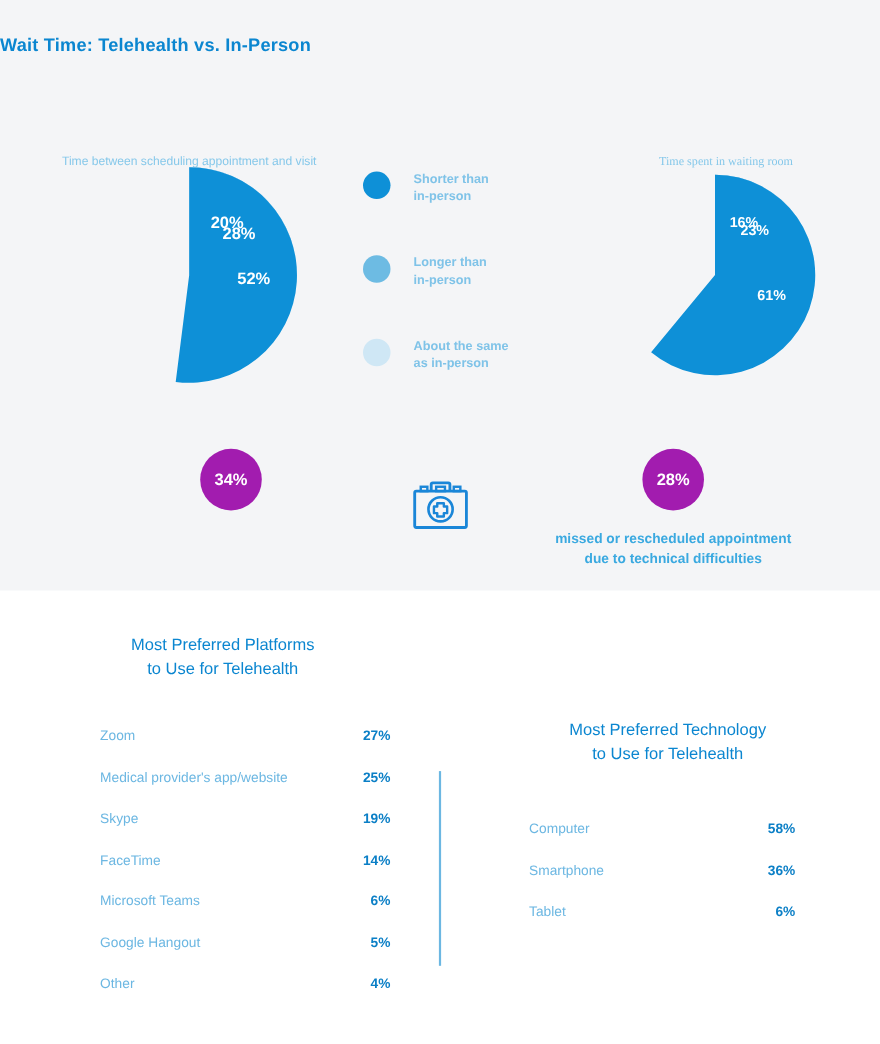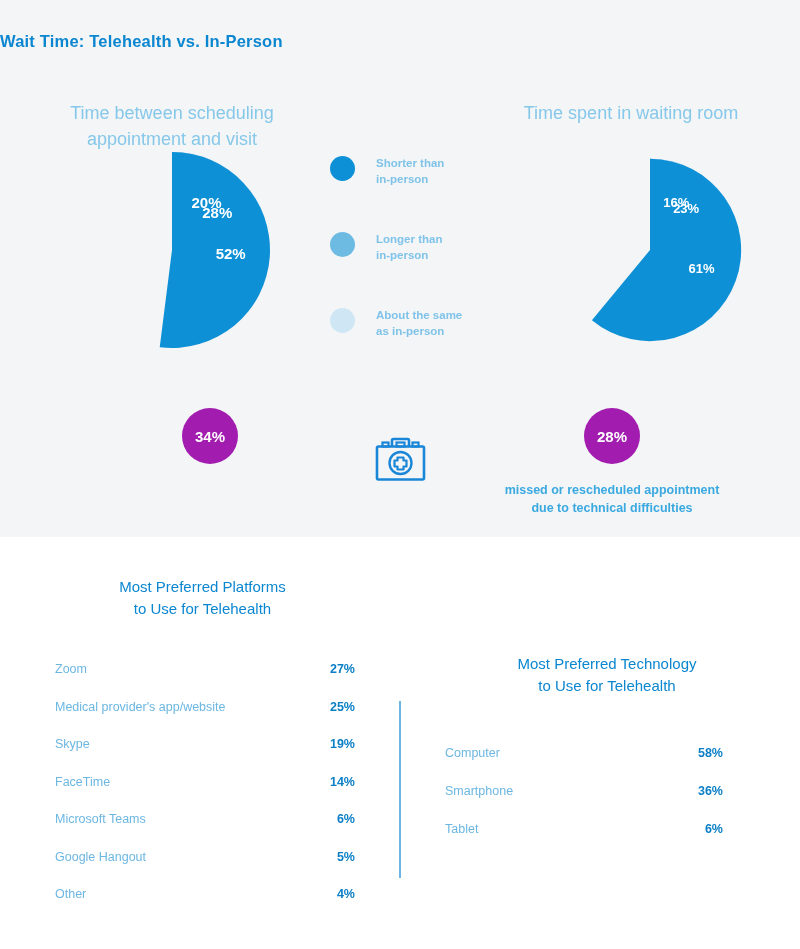--- a/index.html
+++ b/index.html
@@ -22,24 +22,24 @@
   .main-title{
     position:absolute;left:0;top:32px;width:800px;
     text-align:left;
     font-size:16.5px;font-weight:bold;color:#0b86d0;
     letter-spacing:.2px;
   }
 
   
   .pie-caption{
     position:absolute;text-align:center;
-    font-size:18px;color:#86c8ea;line-height:1.45;
+    font-size:11px;color:#86c8ea;line-height:1.45;margin-top:40px;
   }
   #cap-left{left:52px;top:100px;width:240px;}
-  #cap-right{left:511px;top:100px;width:240px;}
+  #cap-right{left:540px;top:100px;width:240px;font-family:Liberation Serif, serif;}
 
   
   .pie-wrap{position:absolute;}
   #pie-left{left:72px;top:150px;width:200px;height:200px;}
   #pie-right{left:557px;top:157px;width:186px;height:186px;}
   .pie-wrap svg{display:block;width:100%;height:100%;}
   .slice-label{
     font-family:"Liberation Sans", sans-serif;
     font-size:15px;font-weight:bold;fill:#ffffff;
     text-anchor:middle;dominant-baseline:central;
@@ -85,21 +85,21 @@
   #title-technology{left:432px;top:653px;width:350px;}
 
   .data-list{position:absolute;}
   #list-platforms{left:55px;top:662px;width:300px;}
   #list-technology{left:445px;top:746px;width:278px;}
   .data-row{
     display:flex;align-items:baseline;justify-content:space-between;
     margin-bottom:23.5px;
   }
   #list-technology .data-row{margin-bottom:24px;}
-  .row-label{font-size:12.5px;color:#6cb7e2;}
+  .row-label{font-size:12.5px;color:#6cb7e2;margin-left:36px;}
   .row-value{font-size:12.5px;font-weight:bold;color:#0b7fc6;}
 
   .divider{
     position:absolute;left:399px;top:701px;
     width:2px;height:177px;background:#6cb7e2;
   }
 </style>
 </head>
 <body>
 

